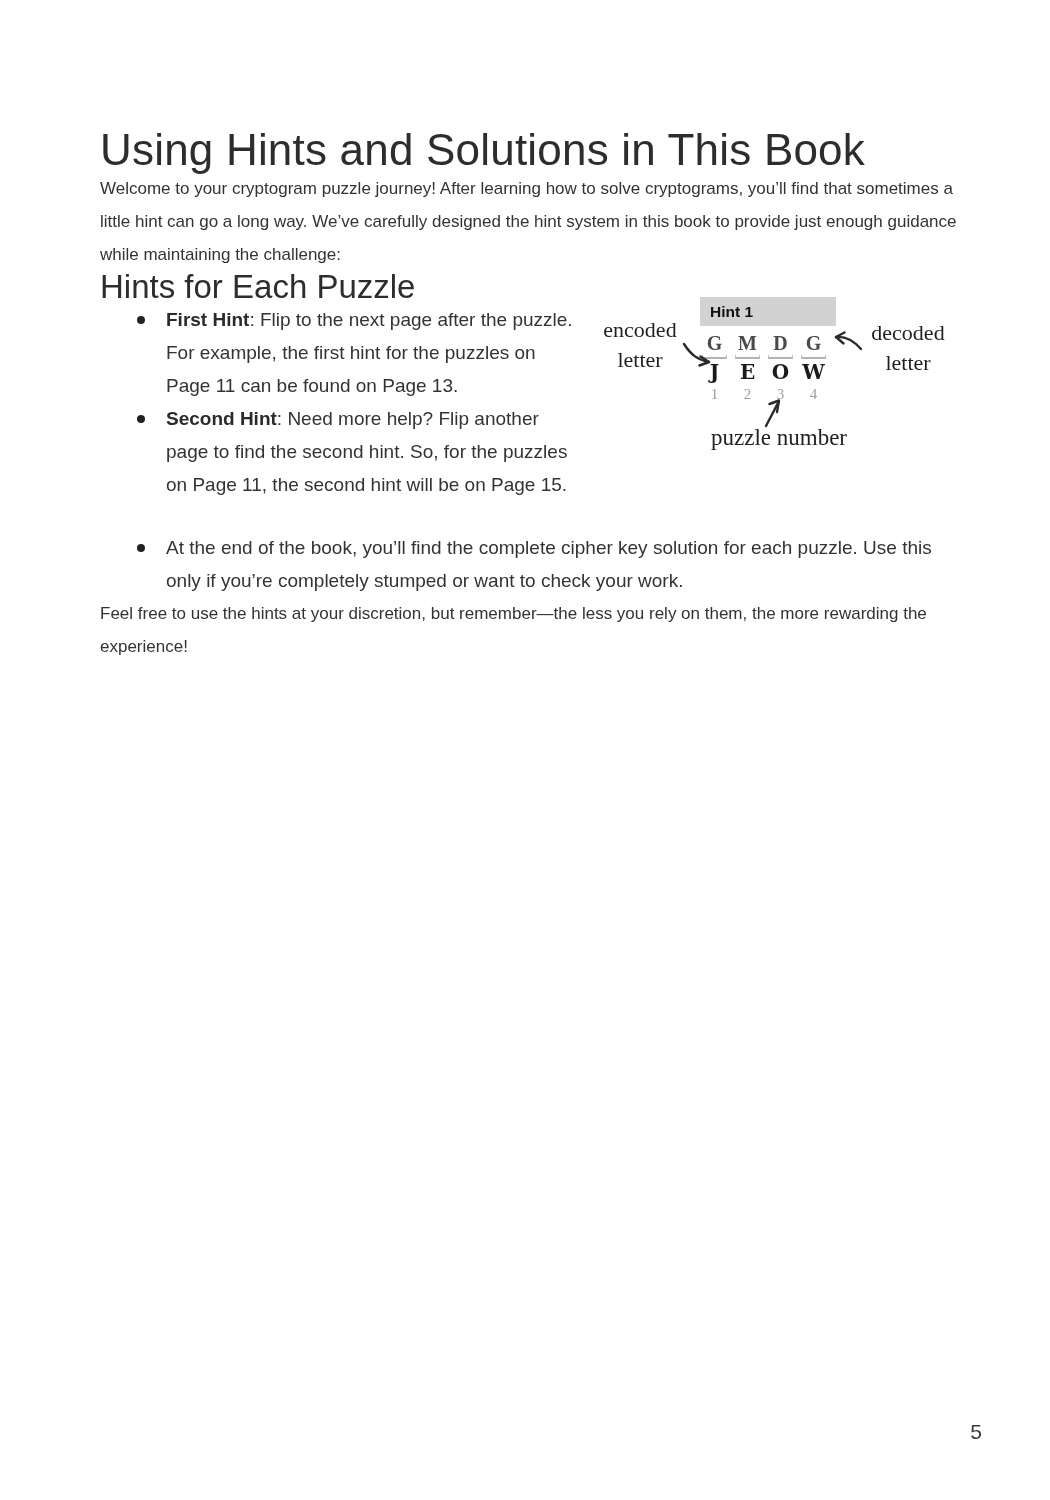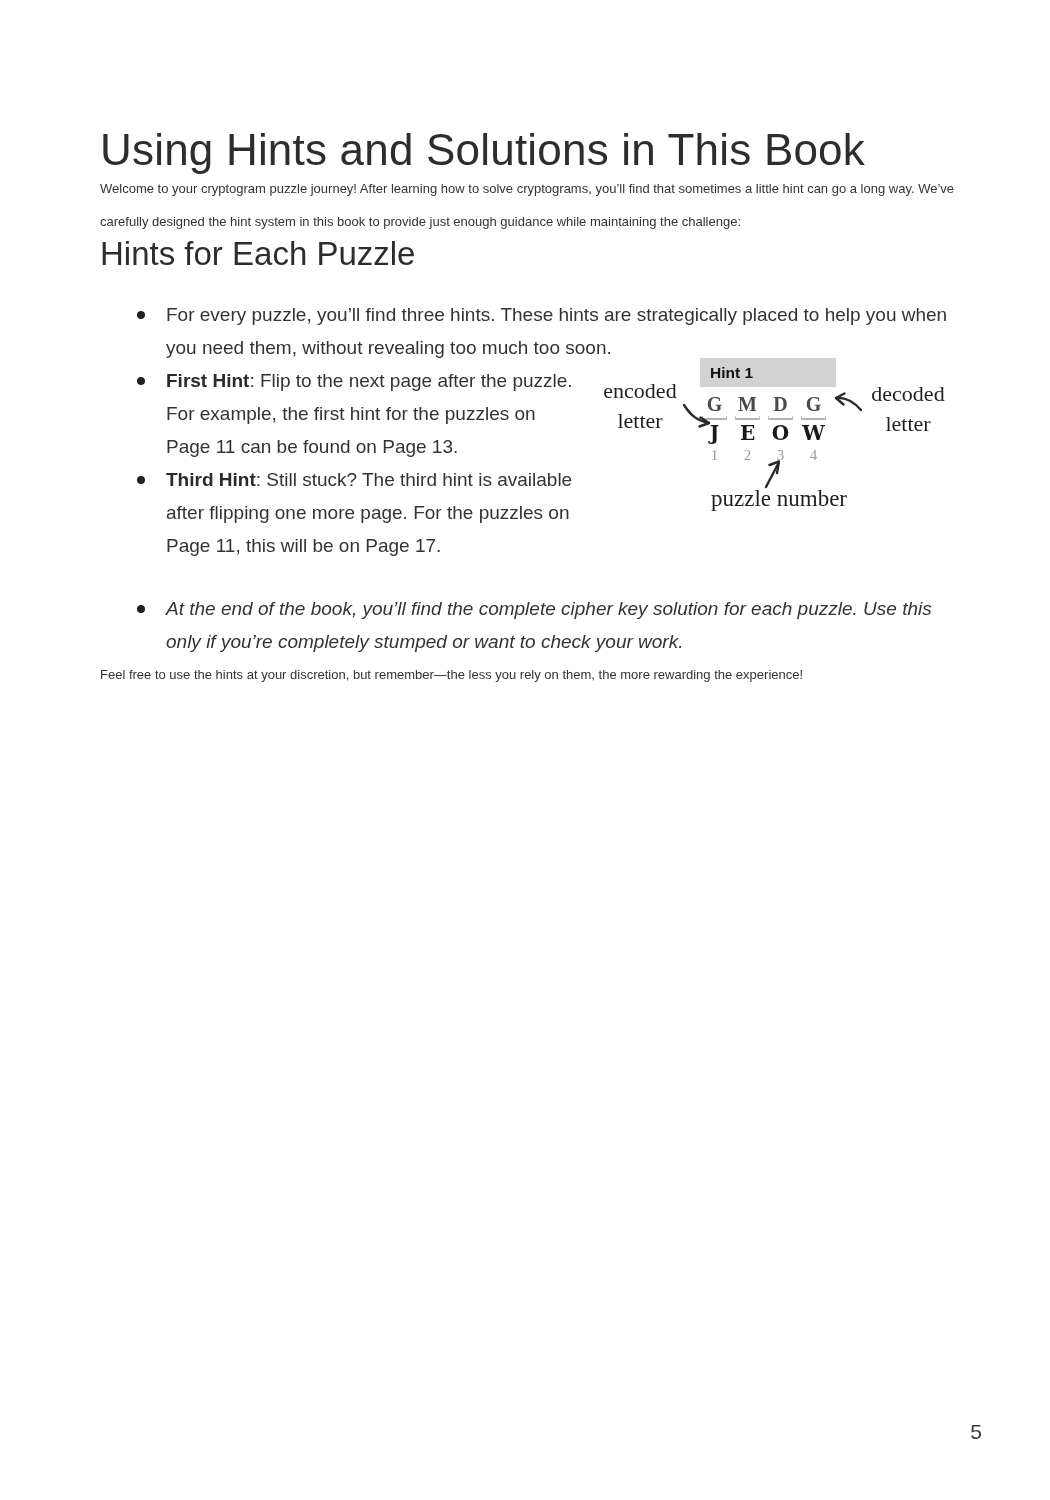--- a/index.html
+++ b/index.html
@@ -13,21 +13,21 @@
   }
   .page { padding: 0 92px 0 100px; }
 
   h1.title {
     margin: 0; padding-top: 128px;
     font-size: 44px; font-weight: 400;
     color: #2d2d2d; line-height: 44px;
     letter-spacing: 0.2px;
   }
   p.body-text {
-    margin: 0; font-size: 13px; line-height: 33px; color: #333333;
+    margin: 0; font-size: 17px; line-height: 33px; color: #333333;
   }
   .intro { margin-top: 28px; }
   h2.section-heading {
     margin: 0; font-size: 33px; font-weight: 400;
     color: #2d2d2d; line-height: 32px;
   }
   .h2-1 { margin-top: 42px; }
   .h2-2 { margin-top: 36px; }
   .h2-3 { margin-top: 32px; }
 
@@ -88,42 +88,39 @@
     font-size: 22px; line-height: 30px; color: #1f1f1f;
   }
   .encoded-label { left: -6px; top: 18px; width: 100px; }
   .decoded-label { left: 264px; top: 21px; width: 96px; }
   .puzzle-label  { left: 98px; top: 126px; width: 170px; font-size: 23px; }
   .arrow-svg { position: absolute; }
   .arrow-encoded { left: 86px;  top: 44px; }
   .arrow-decoded { left: 236px; top: 34px; }
   .arrow-puzzle  { left: 166px; top: 98px; }
 
-  .solutions-list { margin-top: 28px; font-style: italic; }
+  .solutions-list { margin-top: 28px; }
   .closing { margin-top: 20px; }
 
   .page-number {
     position: absolute; top: 1420px; right: 68px;
     font-size: 21px; color: #3a3a3a;
   }
 </style>
 </head>
 <body>
 
 <div class="page">
 
   <h1 class="title">Using Hints and Solutions in This Book</h1>
 
   <p class="body-text intro">Welcome to your cryptogram puzzle journey! After learning how to solve cryptograms, you’ll find that sometimes a little hint can go a long way. We’ve carefully designed the hint system in this book to provide just enough guidance while maintaining the challenge:</p>
 
   <h2 class="section-heading h2-1">Hints for Each Puzzle</h2>
 
-  <ul class="bullets">
-    <li><span>For every puzzle, you’ll find three hints. These hints are strategically placed to help you when you need them, without revealing too much too soon.</span></li>
-  </ul>
 
 
   <div class="where-block">
 
     <div class="diagram">
       <div class="hint-banner">Hint 1</div>
 
       <div class="cols">
         <div class="col">
           <div class="decoded-cell">G</div>
@@ -174,21 +171,21 @@
       <svg class="arrow-svg arrow-puzzle" width="24" height="34" viewBox="0 0 24 34">
         <path d="M4 31 L16.5 7" fill="none" stroke="#2a2a2a" stroke-width="2.4" stroke-linecap="round"></path>
         <path d="M17 5.5 L7.5 9 M17 5.5 L15 17" fill="none" stroke="#2a2a2a" stroke-width="2.4" stroke-linecap="round"></path>
       </svg>
 
       <div class="hand-label puzzle-label">puzzle number</div>
     </div>
 
     <ul class="bullets">
       <li><span class="bold-label">First Hint</span><span>: Flip to the next page after the puzzle. For example, the first hint for the puzzles on Page 11 can be found on Page 13.</span></li>
-      <li><span class="bold-label">Third Hint</span><span>: Still stuck? The third hint is available after flipping one more page. For the puzzles on Page 11, this will be on Page 17.</span></li>
+      <li><span class="bold-label">Second Hint</span><span>: Need more help? Flip another page to find the second hint. So, for the puzzles on Page 11, the second hint will be on Page 15.</span></li>
     </ul>
   </div>
 
 
   <ul class="bullets solutions-list">
     <li><span>At the end of the book, you’ll find the complete cipher key solution for each puzzle. Use this only if you’re completely stumped or want to check your work.</span></li>
   </ul>
 
   <p class="body-text closing">Feel free to use the hints at your discretion, but remember—the less you rely on them, the more rewarding the experience!</p>
 

